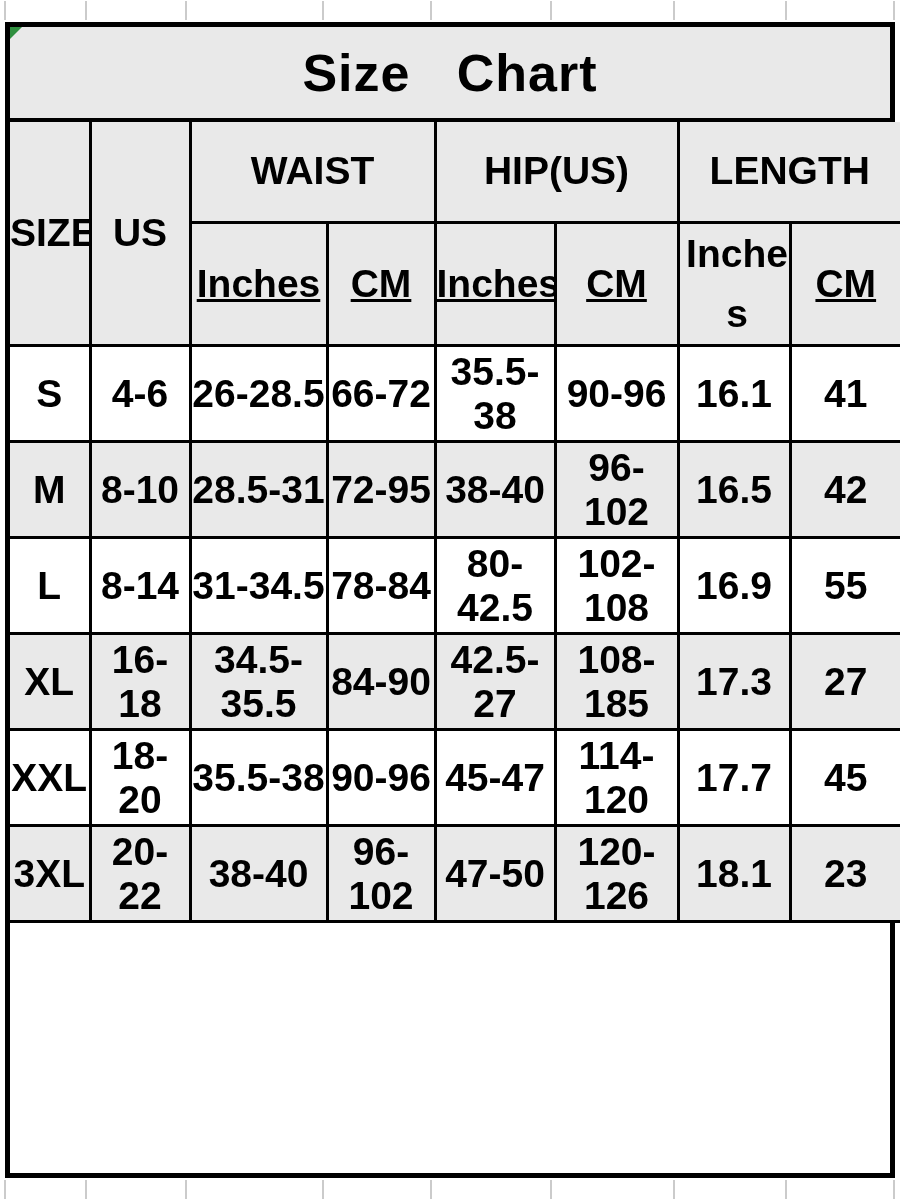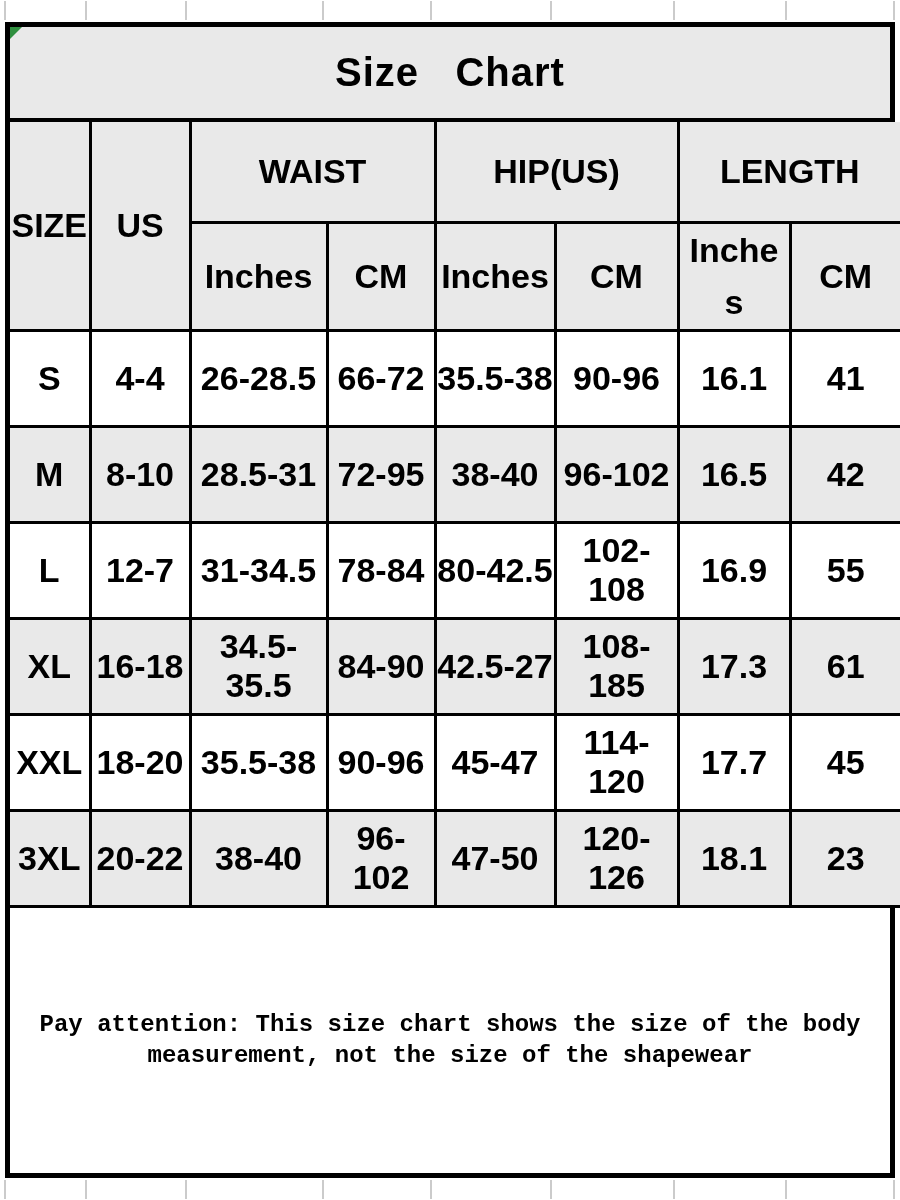--- a/index.html
+++ b/index.html
@@ -34,46 +34,46 @@
     position: relative;
     height: 95px;
     flex: none;
     background: #e9e9e9;
     border-bottom: 4px solid #000;
     display: flex;
     align-items: center;
     justify-content: center;
   }
   .title-text {
-    font-size: 40px;
+    font-size: 52px;
     font-weight: bold;
     white-space: pre;
     letter-spacing: 1px;
   }
   .corner-marker {
     position: absolute;
     top: 0; left: 0;
     width: 0; height: 0;
     border-top: 12px solid #2f8f3f;
     border-right: 12px solid transparent;
   }
 
   table { width: 100%; flex: none; border-collapse: collapse; table-layout: fixed; }
   th, td {
     border: 3px solid #000;
     font-weight: bold;
-    font-size: 34px;
+    font-size: 39px;
     text-align: center;
     vertical-align: middle;
     padding: 0;
     overflow: hidden;
   }
   thead th { background: #e9e9e9; }
   tr.group-row { height: 100px; }
-  tr.unit-row { height: 98px; }
+  tr.unit-row { height: 98px; text-decoration: underline; }
   tbody tr { height: 96px; background: #ffffff; }
   tbody tr:nth-child(even) { background: #e9e9e9; }
 
   
   tr > *:first-child { border-left: 0; }
   tr > *:last-child { border-right: 0; }
   thead tr.group-row > * { border-top: 0; }
   tr.unit-row > *:first-child { border-left: 3px solid #000; }
 
   
@@ -146,57 +146,57 @@
         <th>CM</th>
         <th>Inches</th>
         <th>CM</th>
         <th><span class="wrap-narrow">Inches</span></th>
         <th>CM</th>
       </tr>
     </thead>
     <tbody>
       <tr>
         <td>S</td>
-        <td>4-4</td>
+        <td>4-6</td>
         <td>26-28.5</td>
         <td>66-72</td>
         <td>35.5-38</td>
         <td>90-96</td>
         <td>16.1</td>
         <td>41</td>
       </tr>
       <tr>
         <td>M</td>
         <td>8-10</td>
         <td>28.5-31</td>
         <td>72-95</td>
         <td>38-40</td>
         <td>96-102</td>
         <td>16.5</td>
         <td>42</td>
       </tr>
       <tr>
         <td>L</td>
-        <td>12-7</td>
+        <td>8-14</td>
         <td>31-34.5</td>
         <td>78-84</td>
         <td>80-42.5</td>
         <td>102-108</td>
         <td>16.9</td>
         <td>55</td>
       </tr>
       <tr>
         <td>XL</td>
         <td>16-18</td>
         <td>34.5-35.5</td>
         <td>84-90</td>
         <td>42.5-27</td>
         <td>108-185</td>
         <td>17.3</td>
-        <td>61</td>
+        <td>27</td>
       </tr>
       <tr>
         <td>XXL</td>
         <td>18-20</td>
         <td>35.5-38</td>
         <td>90-96</td>
         <td>45-47</td>
         <td>114-120</td>
         <td>17.7</td>
         <td>45</td>
@@ -207,23 +207,20 @@
         <td>38-40</td>
         <td>96-102</td>
         <td>47-50</td>
         <td>120-126</td>
         <td>18.1</td>
         <td>23</td>
       </tr>
     </tbody>
   </table>
 
-  <div class="note-box">
-    <p class="note-text">Pay attention: This size chart shows the size of the body measurement, not the size of the shapewear</p>
-  </div>
 
 </div>
 
 <div class="ruler ruler-bottom">
   <i class="tick" style="left:4px"></i>
   <i class="tick" style="left:85px"></i>
   <i class="tick" style="left:185px"></i>
   <i class="tick" style="left:322px"></i>
   <i class="tick" style="left:430px"></i>
   <i class="tick" style="left:550px"></i>

